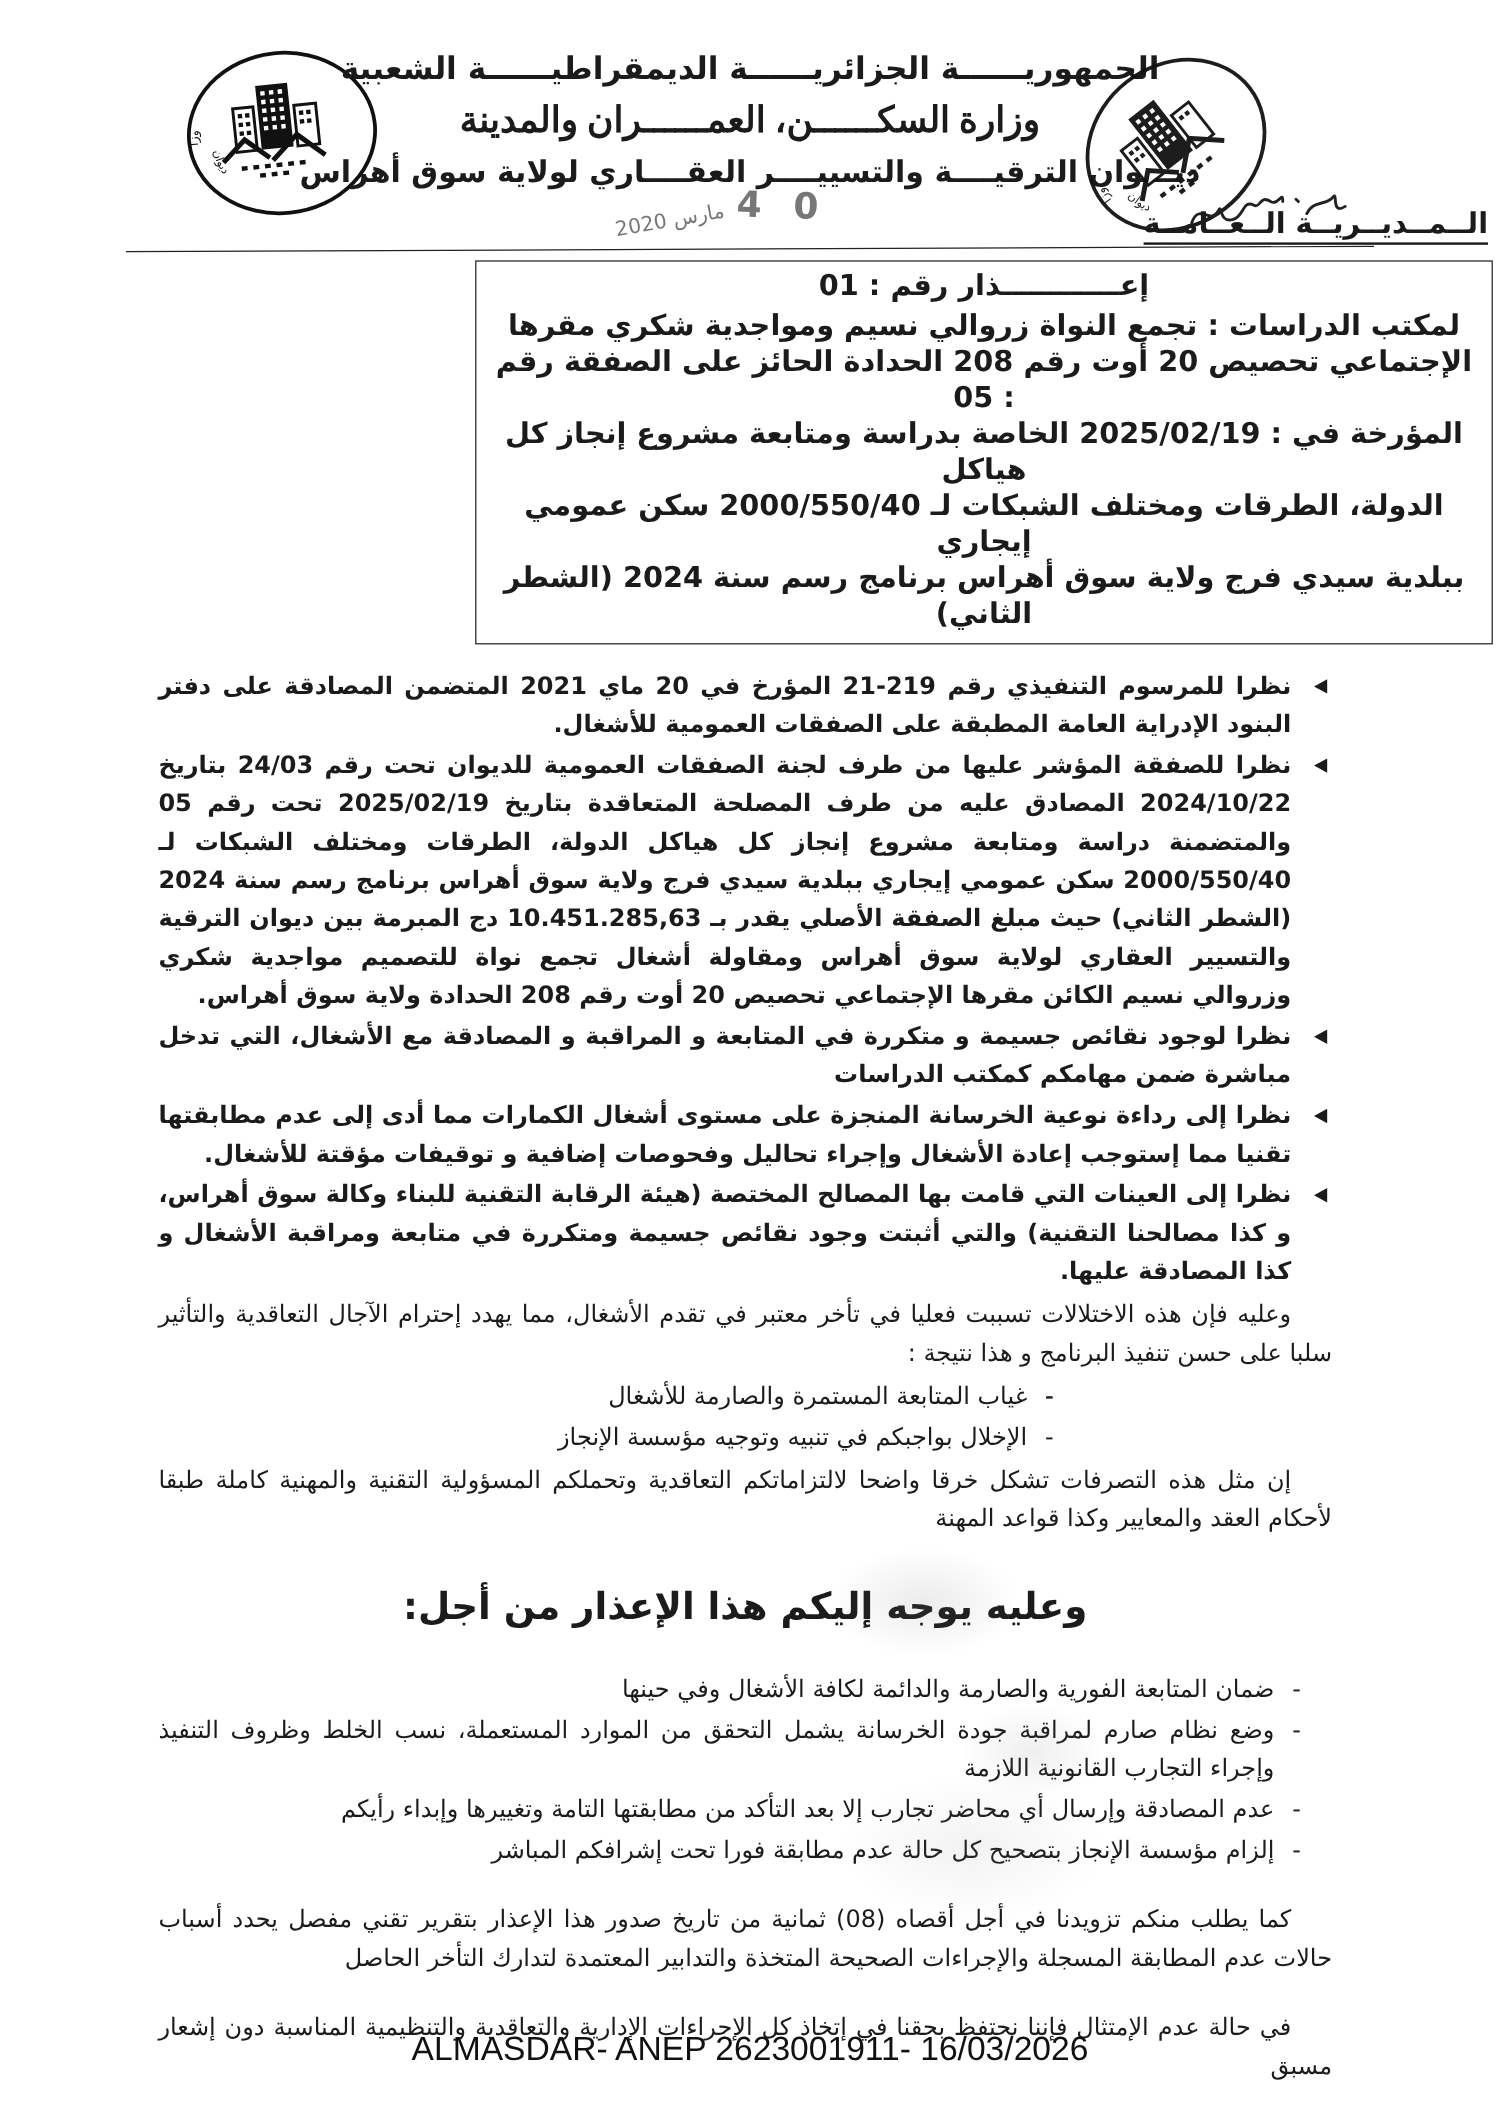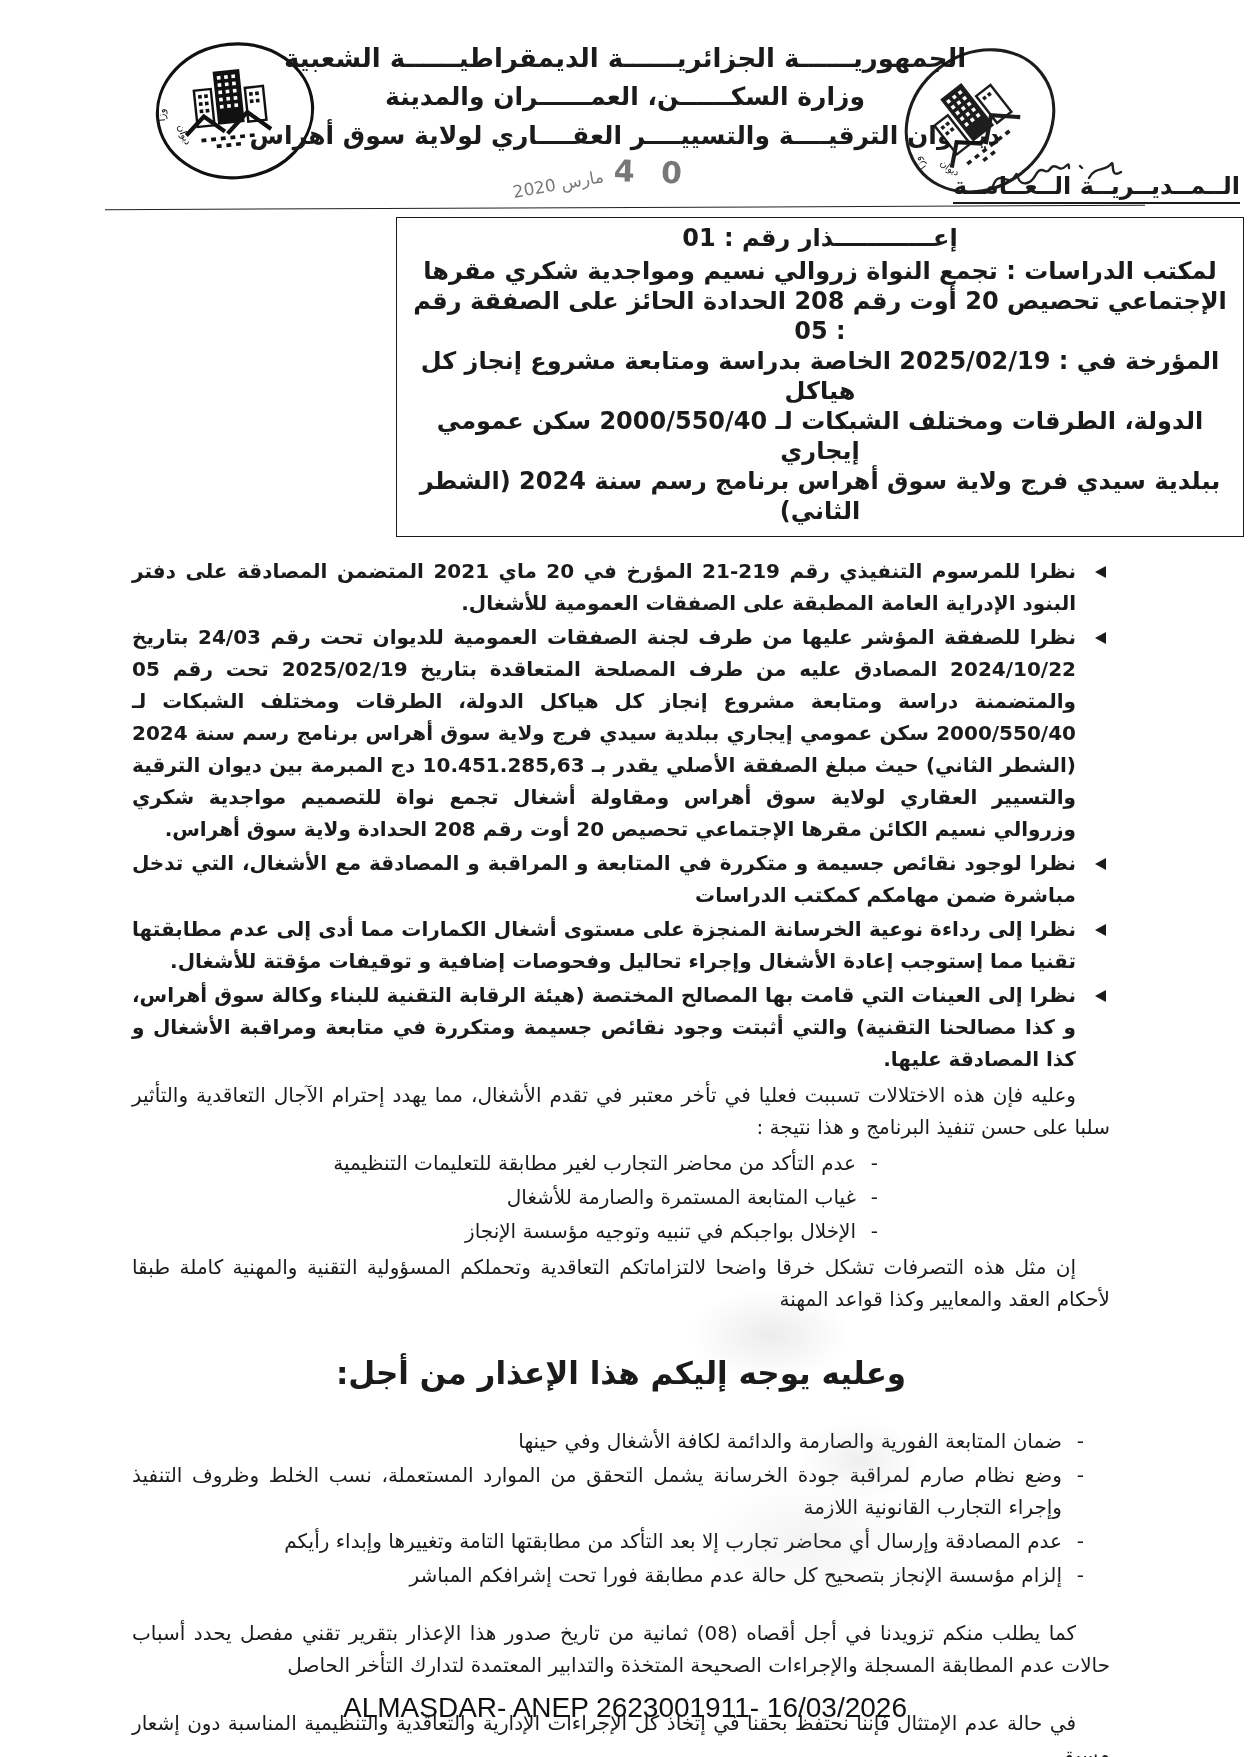--- a/index.html
+++ b/index.html
@@ -12,21 +12,21 @@
     color:#1b1b1b;
     direction:rtl;
     overflow:hidden;
   }
   
   .hdr-center{
     position:absolute;top:38px;right:210px;left:210px;
     text-align:center;font-weight:bold;line-height:1.55;
   }
   .hdr-center .h1{font-size:26px;}
-  .hdr-center .h2{font-size:25px;}
+  .hdr-center .h2{font-size:30px;font-family:Liberation Serif, serif;}
   .hdr-center .h3{font-size:25px;}
   .logo-wrap{position:absolute;width:170px;}
   .logo-left{top:38px;right:1090px;transform:rotate(-6deg);} 
   .logo-left{right:auto;left:150px;}
   .logo-right{top:48px;left:auto;right:190px;transform:rotate(-38deg);opacity:.95;}
   .logo-right{right:185px;}
   svg.stamp{width:100%;height:auto;display:block;}
   .scribble{position:absolute;top:138px;right:115px;width:150px;height:70px;}
   .dg-label{
     position:absolute;top:172px;right:10px;
@@ -239,21 +239,21 @@
       <li><span class="tri"></span><span>نظرا للمرسوم التنفيذي رقم 219-21 المؤرخ في 20 ماي 2021 المتضمن المصادقة على دفتر البنود الإدراية العامة المطبقة على الصفقات العمومية للأشغال.</span></li>
       <li><span class="tri"></span><span>نظرا للصفقة المؤشر عليها من طرف لجنة الصفقات العمومية للديوان تحت رقم 24/03 بتاريخ 2024/10/22 المصادق عليه من طرف المصلحة المتعاقدة بتاريخ 2025/02/19 تحت رقم 05 والمتضمنة دراسة ومتابعة مشروع إنجاز كل هياكل الدولة، الطرقات ومختلف الشبكات لـ 2000/550/40 سكن عمومي إيجاري ببلدية سيدي فرج ولاية سوق أهراس برنامج رسم سنة 2024 (الشطر الثاني) حيث مبلغ الصفقة الأصلي يقدر بـ 10.451.285,63 دج المبرمة بين ديوان الترقية والتسيير العقاري لولاية سوق أهراس ومقاولة أشغال تجمع نواة للتصميم مواجدية شكري وزروالي نسيم الكائن مقرها الإجتماعي تحصيص 20 أوت رقم 208 الحدادة ولاية سوق أهراس.</span></li>
       <li><span class="tri"></span><span>نظرا لوجود نقائص جسيمة و متكررة في المتابعة و المراقبة و المصادقة مع الأشغال، التي تدخل مباشرة ضمن مهامكم كمكتب الدراسات</span></li>
       <li><span class="tri"></span><span>نظرا إلى رداءة نوعية الخرسانة المنجزة على مستوى أشغال الكمارات مما أدى إلى عدم مطابقتها تقنيا مما إستوجب إعادة الأشغال وإجراء تحاليل وفحوصات إضافية و توقيفات مؤقتة للأشغال.</span></li>
       <li><span class="tri"></span><span>نظرا إلى العينات التي قامت بها المصالح المختصة (هيئة الرقابة التقنية للبناء وكالة سوق أهراس، و كذا مصالحنا التقنية) والتي أثبتت وجود نقائص جسيمة ومتكررة في متابعة ومراقبة الأشغال و كذا المصادقة عليها.</span></li>
     </ul>
 
     <p class="para indent">وعليه فإن هذه الاختلالات تسببت فعليا في تأخر معتبر في تقدم الأشغال، مما يهدد إحترام الآجال التعاقدية والتأثير سلبا على حسن تنفيذ البرنامج و هذا نتيجة :</p>
 
     <ul class="dashes inset">
-      <li><span class="dash">-</span><span>عدم التأكد من محاضر التجارب لغير مطابقة للتعليمات التنظيمية</span></li>
+      <li><span class="dash">-</span></li>
       <li><span class="dash">-</span><span>غياب المتابعة المستمرة والصارمة للأشغال</span></li>
       <li><span class="dash">-</span><span>الإخلال بواجبكم في تنبيه وتوجيه مؤسسة الإنجاز</span></li>
     </ul>
 
     <p class="para indent">إن مثل هذه التصرفات تشكل خرقا واضحا لالتزاماتكم التعاقدية وتحملكم المسؤولية التقنية والمهنية كاملة طبقا لأحكام العقد والمعايير وكذا قواعد المهنة</p>
 
     <h2 class="main-heading">وعليه يوجه إليكم هذا الإعذار من أجل:</h2>
 
     <ul class="dashes slight">
       <li><span class="dash">-</span><span>ضمان المتابعة الفورية والصارمة والدائمة لكافة الأشغال وفي حينها</span></li>

